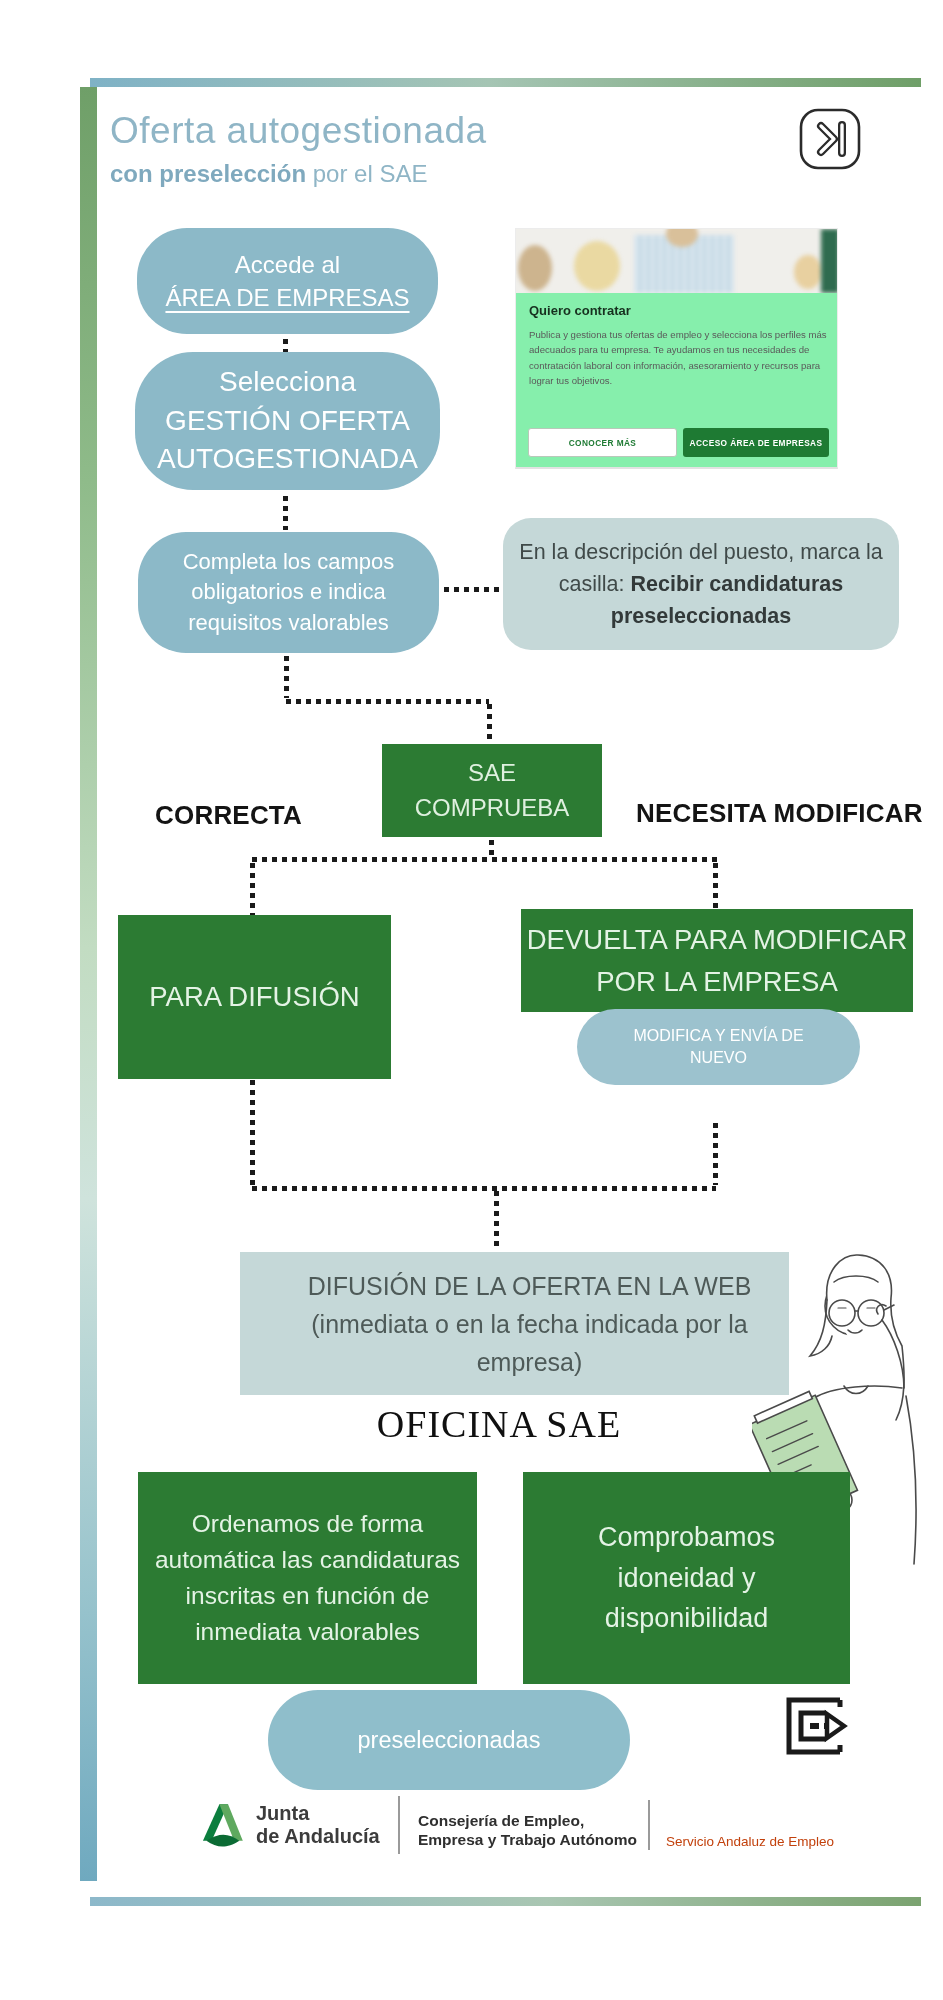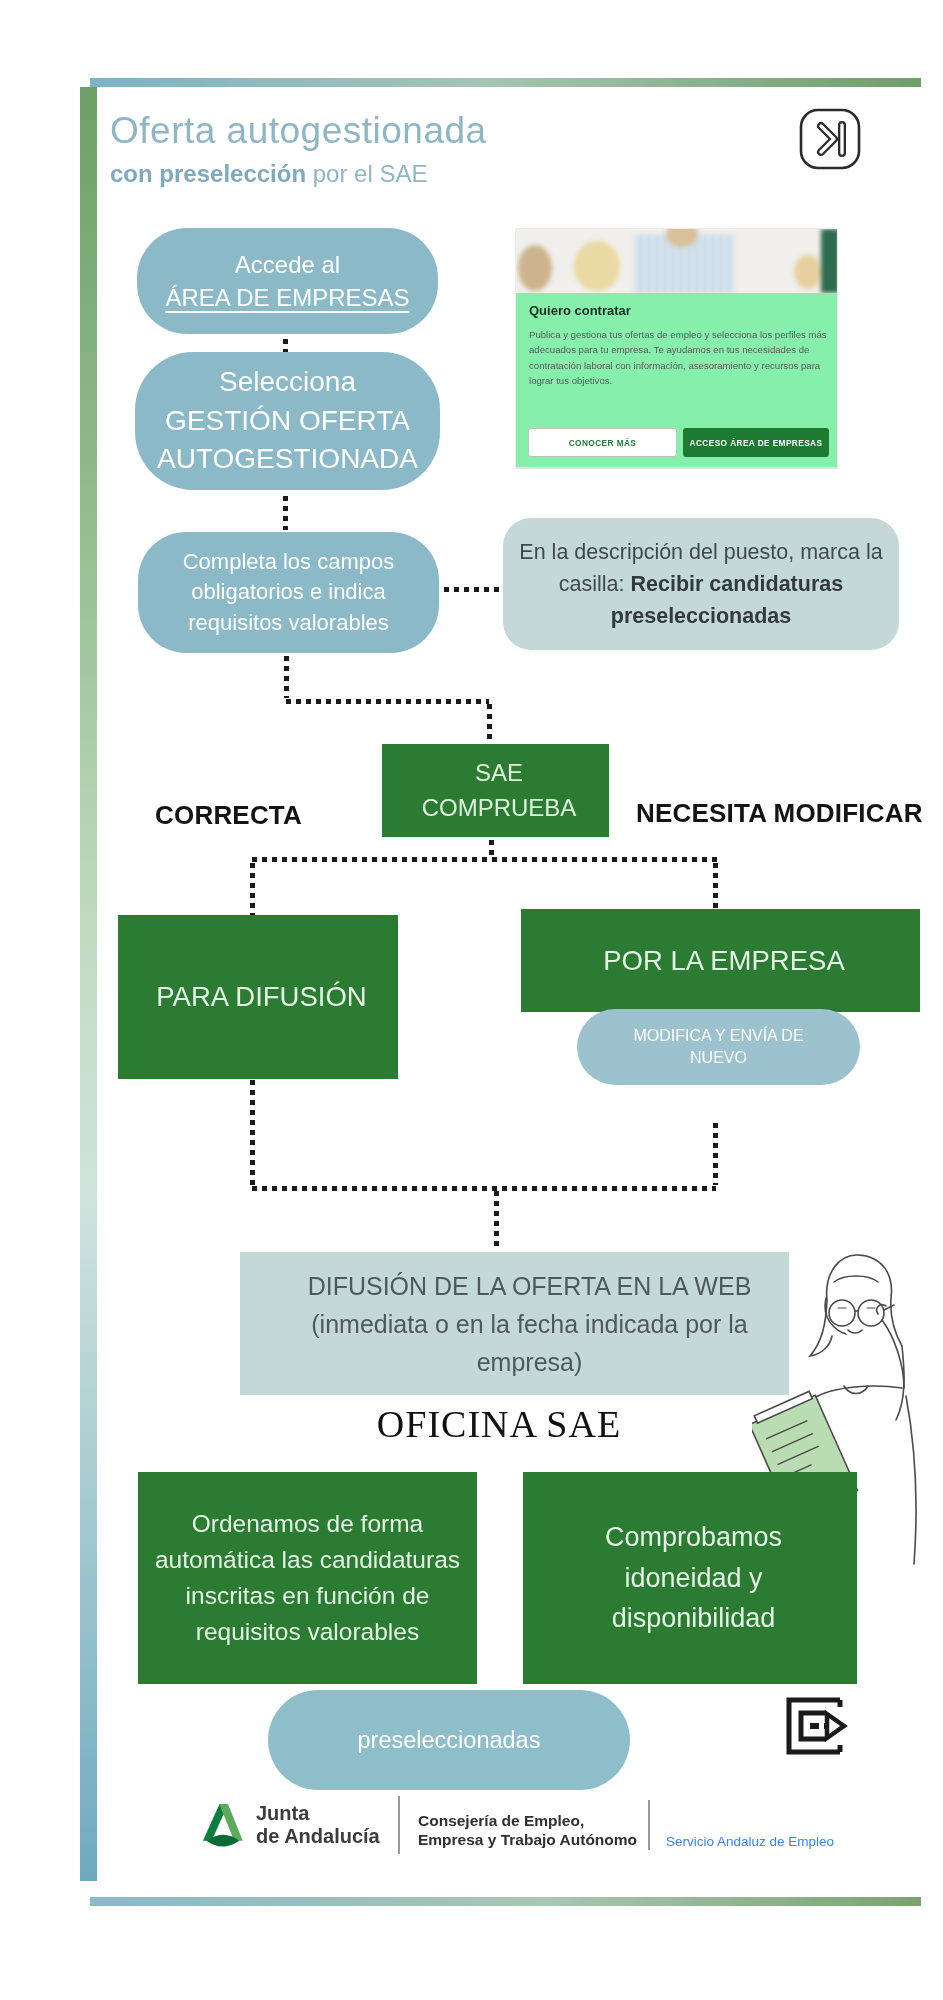--- a/index.html
+++ b/index.html
@@ -30,21 +30,21 @@
   .retry{left:577px;top:1009px;width:283px;height:76px;border-radius:38px;font-size:16px;background:#9CC2CE;}
   .recibe{left:268px;top:1690px;width:362px;height:100px;border-radius:50px;font-size:23.5px;background:#8FBECB;}
 
   
   .panel{background:#C5D8D8;color:#404A49;display:flex;flex-direction:column;align-items:center;justify-content:center;text-align:center;padding-left:30px;}
   .note{left:503px;top:518px;width:396px;height:132px;border-radius:28px;font-size:21.5px;line-height:1.5;padding:0 6px;box-sizing:border-box;}
   .note b{color:#333a3a;}
   .difusion{left:240px;top:1252px;width:519px;height:143px;font-size:25px;line-height:1.52;color:#4E5A58;}
 
   
-  .gbox{background:#2C7B33;color:#E4F3E5;display:flex;flex-direction:column;align-items:center;justify-content:center;text-align:center;line-height:1.5;padding-left:7px;}
+  .gbox{background:#2C7B33;color:#E4F3E5;display:flex;flex-direction:column;align-items:center;justify-content:center;text-align:center;line-height:1.5;}
   .sae{left:382px;top:744px;width:220px;height:93px;font-size:24px;line-height:1.45;color:#DFF0DF;}
   .gleft{left:118px;top:915px;width:273px;height:164px;font-size:27.5px;}
   .gright{left:521px;top:909px;width:392px;height:103px;font-size:27.5px;}
   .oleft{left:138px;top:1472px;width:339px;height:212px;font-size:24.5px;line-height:1.46;padding:0 12px;box-sizing:border-box;}
   .oright{left:523px;top:1472px;width:327px;height:212px;font-size:27px;line-height:1.5;}
 
   .lbl{font-size:26px;font-weight:800;color:#141414;letter-spacing:.2px;}
   .lbl-left{left:155px;top:800px;}
   .lbl-right{left:636px;top:798px;}
   .oficina{left:299px;top:1402px;width:400px;text-align:center;font-size:38px;color:#101010;letter-spacing:1px;font-family:Liberation Serif, serif;}
@@ -61,21 +61,21 @@
   .ph-green{left:305px;top:0;width:18px;height:64px;background:#2f6b4f;filter:blur(1px);}
   .card-title{position:absolute;left:13px;top:74px;font-size:13px;font-weight:700;color#14281c;color:#17301f;}
   .card-body{position:absolute;left:13px;top:98px;width:298px;font-size:9.6px;line-height:1.6;color:#5a5a5a;}
   .btn{position:absolute;top:199px;height:29px;display:flex;align-items:center;justify-content:center;font-size:8.3px;font-weight:700;letter-spacing:.4px;border-radius:3px;cursor:pointer;box-sizing:border-box;}
   .btn-outline{left:12px;width:149px;border:1px solid #b9c8ba;color:#1E7A33;background:#fff;}
   .btn-solid{left:167px;width:146px;background:#1E7A33;color:#fff;}
 
   
   .f-junta{left:256px;top:1802px;font-size:20px;font-weight:700;color:#3c3c3c;line-height:1.15;}
   .f-consej{left:418px;top:1811px;font-size:15.5px;font-weight:700;color:#2f2f2f;line-height:1.25;}
-  .f-serv{left:666px;top:1834px;font-size:13.5px;color:#3b82f6;}
+  .f-serv{left:666px;top:1834px;font-size:13.5px;color:#c2410c;}
   .f-div{width:2px;background:#9a9a9a;}
   .fd1{left:398px;top:1796px;height:58px;}
   .fd2{left:648px;top:1800px;height:50px;}
   svg{display:block;}
 </style>
 </head>
 <body>
 
 <div class="abs top-bar"></div>
 <div class="abs left-bar"></div>
@@ -143,20 +143,21 @@
 
 <div class="abs vdots" style="left:489px;top:840px;height:16px;"></div>
 <div class="abs hdots" style="left:252px;top:857px;width:466px;"></div>
 <div class="abs vdots" style="left:250px;top:863px;height:52px;"></div>
 <div class="abs vdots" style="left:713px;top:863px;height:46px;"></div>
 
 <div class="abs gbox gleft">
   <span>PARA DIFUSIÓN</span>
 </div>
 <div class="abs gbox gright">
+  <span>DEVUELTA PARA MODIFICAR</span>
   <span>POR LA EMPRESA</span>
 </div>
 
 <div class="abs vdots" style="left:713px;top:1013px;height:32px;"></div>
 <div class="abs pill retry">
   <span>MODIFICA Y ENVÍA DE</span>
   <span>NUEVO</span>
 </div>
 <div class="abs vdots" style="left:713px;top:1123px;height:62px;"></div>
 <div class="abs vdots" style="left:250px;top:1080px;height:106px;"></div>
@@ -191,21 +192,21 @@
   </svg>
 </div>
 
 <div class="abs panel difusion">
   <span>DIFUSIÓN DE LA OFERTA EN LA WEB</span>
   <span>(inmediata o en la fecha indicada por la</span>
   <span>empresa)</span>
 </div>
 
 <div class="abs oficina">OFICINA SAE</div>
-<div class="abs gbox oleft">Ordenamos de forma automática las candidaturas inscritas en función de requisitos valorables</div>
+<div class="abs gbox oleft">Ordenamos de forma automática las candidaturas inscritas en función de inmediata valorables</div>
 <div class="abs gbox oright">
   <span>Comprobamos</span>
   <span>idoneidad y</span>
   <span>disponibilidad</span>
 </div>
 
 <div class="abs pill recibe">
   <span>preseleccionadas</span>
 </div>
 <div class="abs" style="left:780px;top:1688px;">

